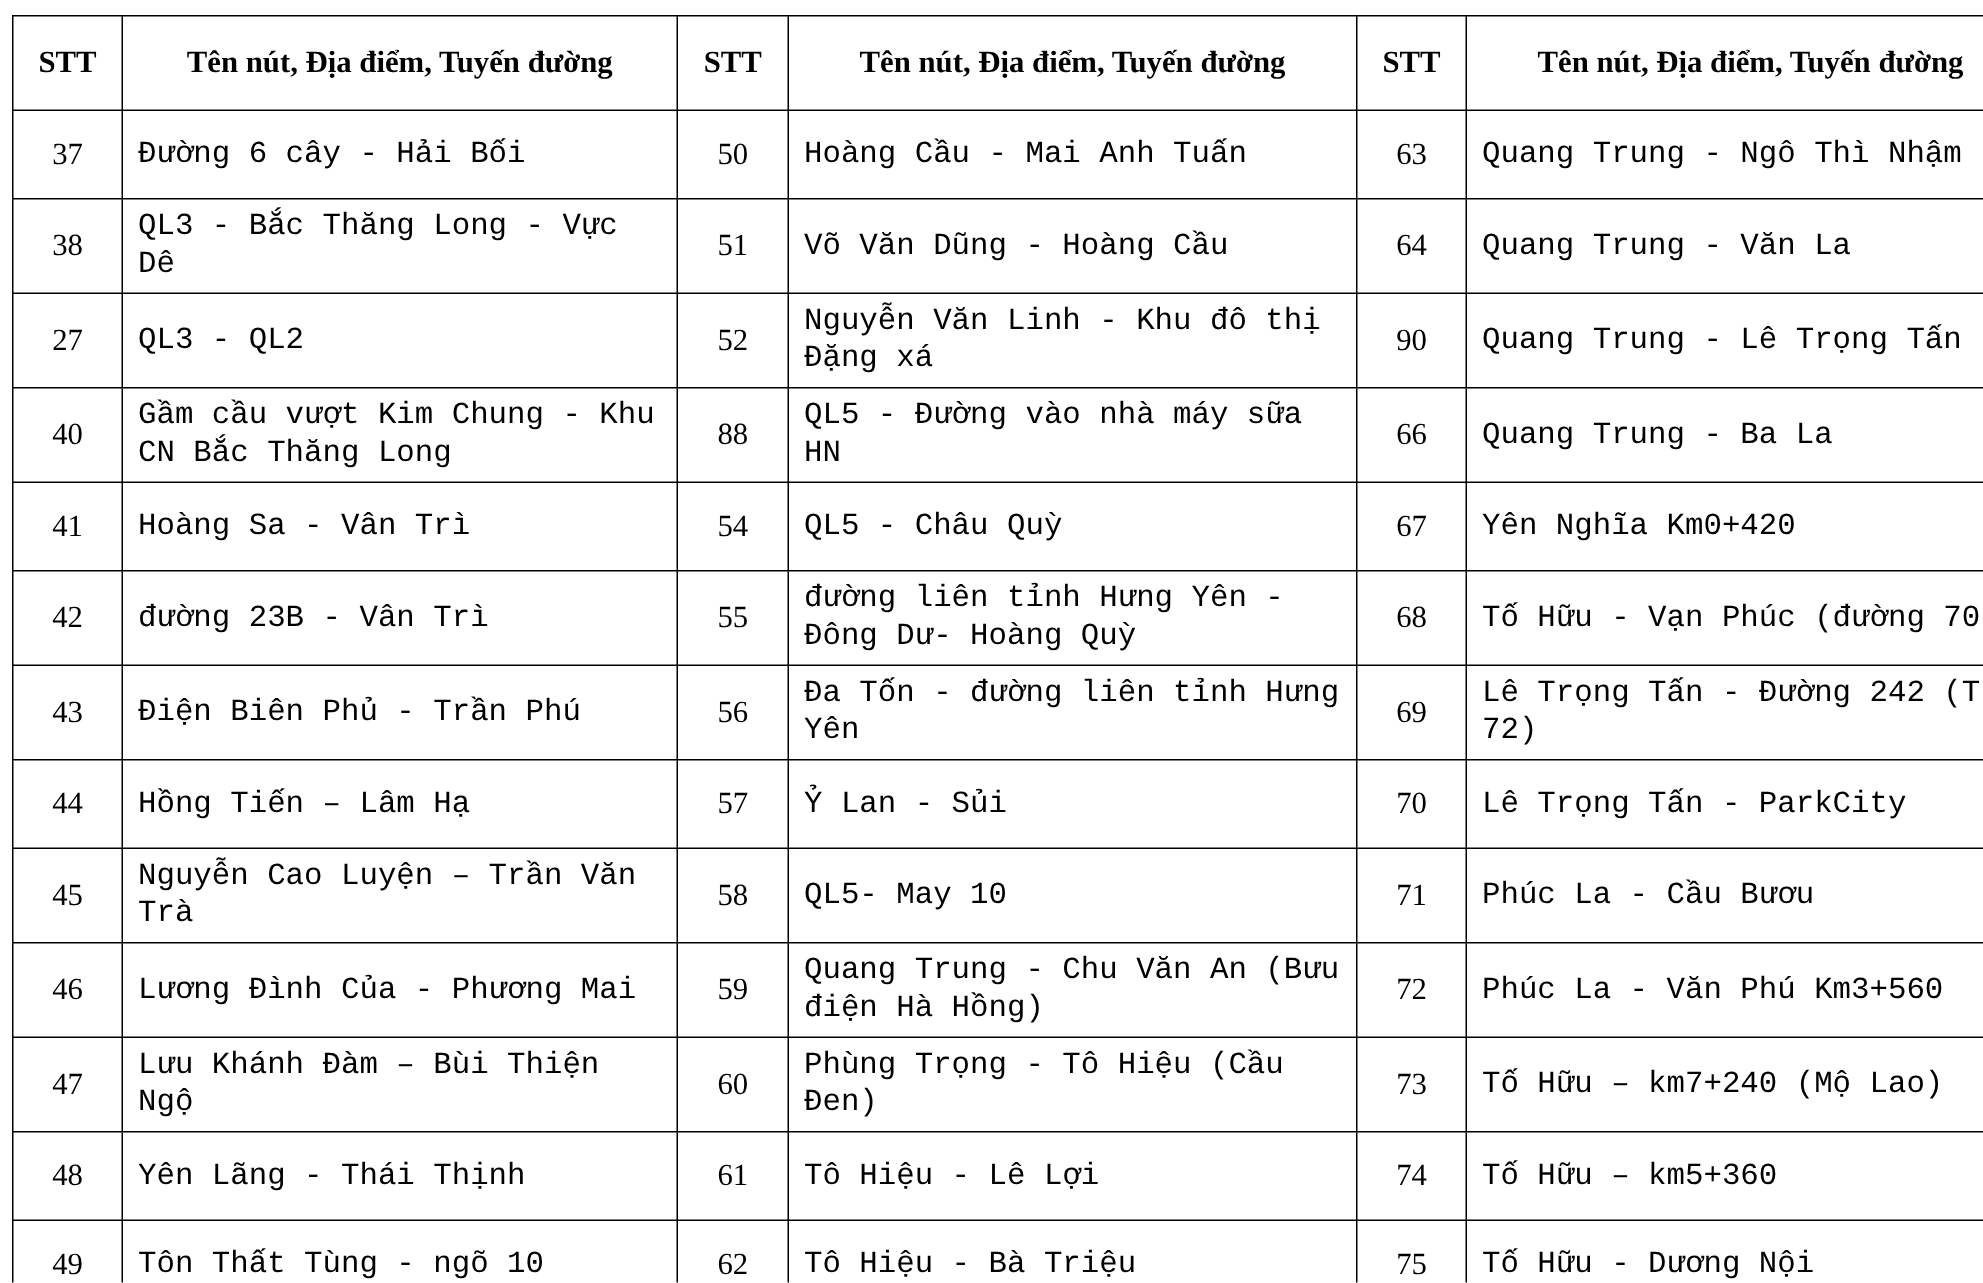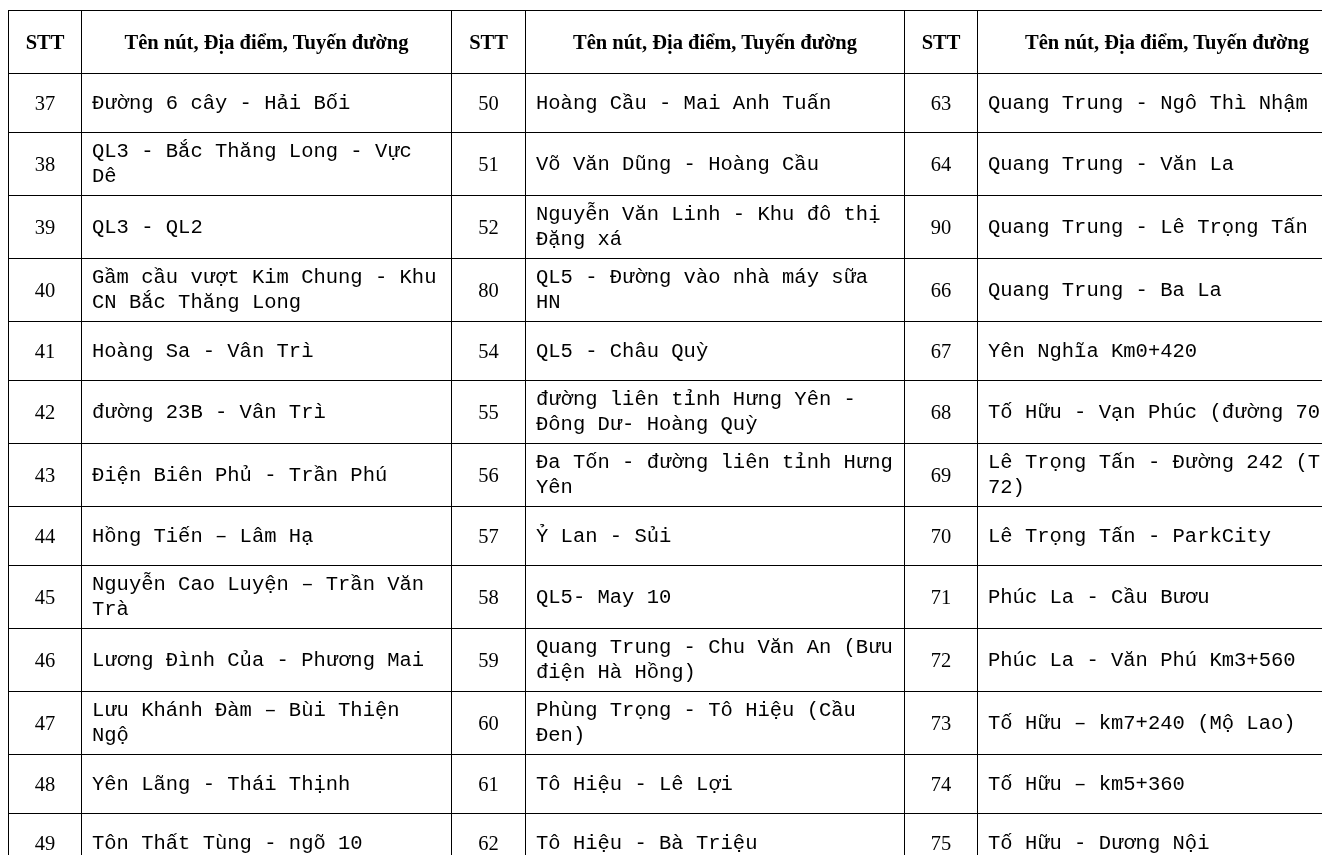--- a/index.html
+++ b/index.html
@@ -93,31 +93,31 @@
       </tr>
       <tr>
         <td class="stt">38</td>
         <td class="name">QL3 - Bắc Thăng Long - Vực Dê</td>
         <td class="stt">51</td>
         <td class="name">Võ Văn Dũng - Hoàng Cầu</td>
         <td class="stt">64</td>
         <td class="name">Quang Trung - Văn La</td>
       </tr>
       <tr>
-        <td class="stt">39</td>
+        <td class="stt">27</td>
         <td class="name">QL3 - QL2</td>
         <td class="stt">52</td>
         <td class="name">Nguyễn Văn Linh - Khu đô thị Đặng xá</td>
         <td class="stt">90</td>
         <td class="name">Quang Trung - Lê Trọng Tấn</td>
       </tr>
       <tr class="tall">
         <td class="stt">40</td>
         <td class="name">Gầm cầu vượt Kim Chung - Khu CN Bắc Thăng Long</td>
-        <td class="stt">80</td>
+        <td class="stt">88</td>
         <td class="name">QL5 - Đường vào nhà máy sữa HN</td>
         <td class="stt">66</td>
         <td class="name">Quang Trung - Ba La</td>
       </tr>
       <tr>
         <td class="stt">41</td>
         <td class="name">Hoàng Sa - Vân Trì</td>
         <td class="stt">54</td>
         <td class="name">QL5 - Châu Quỳ</td>
         <td class="stt">67</td>

